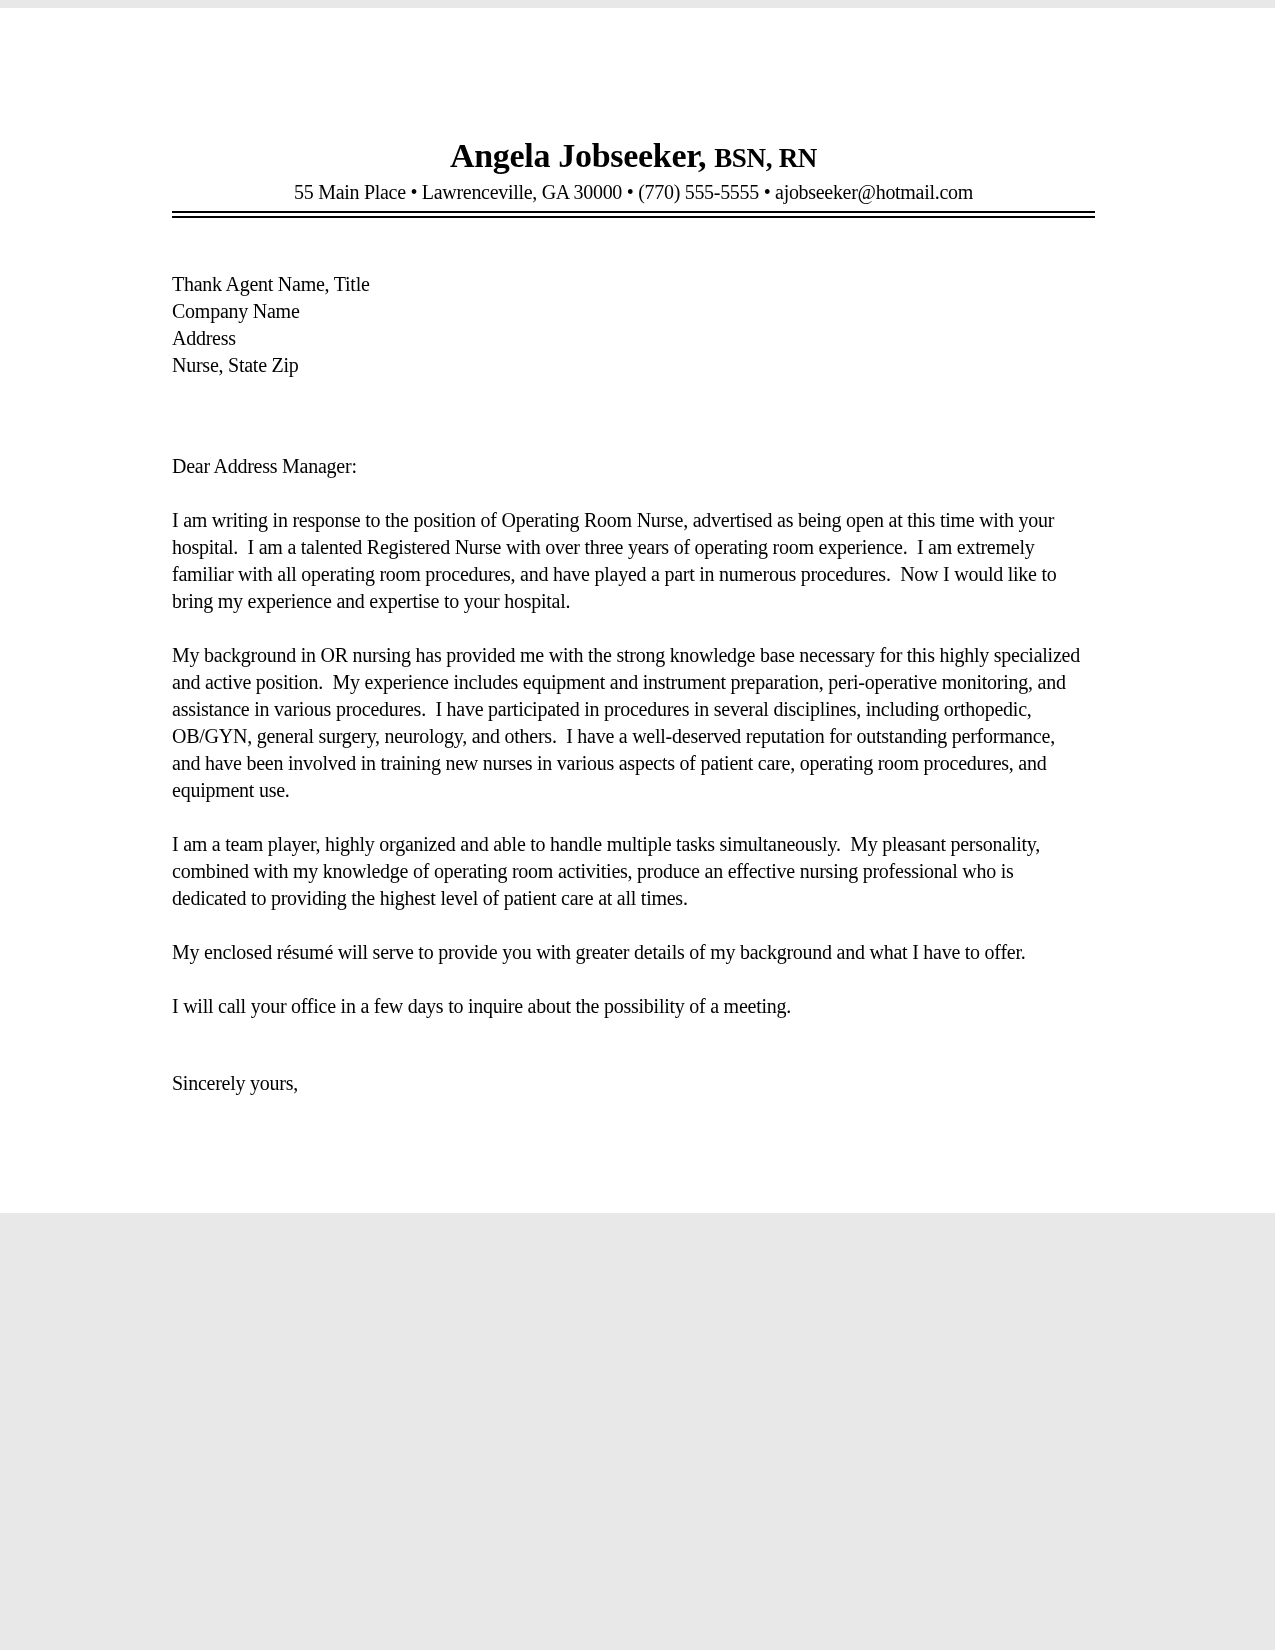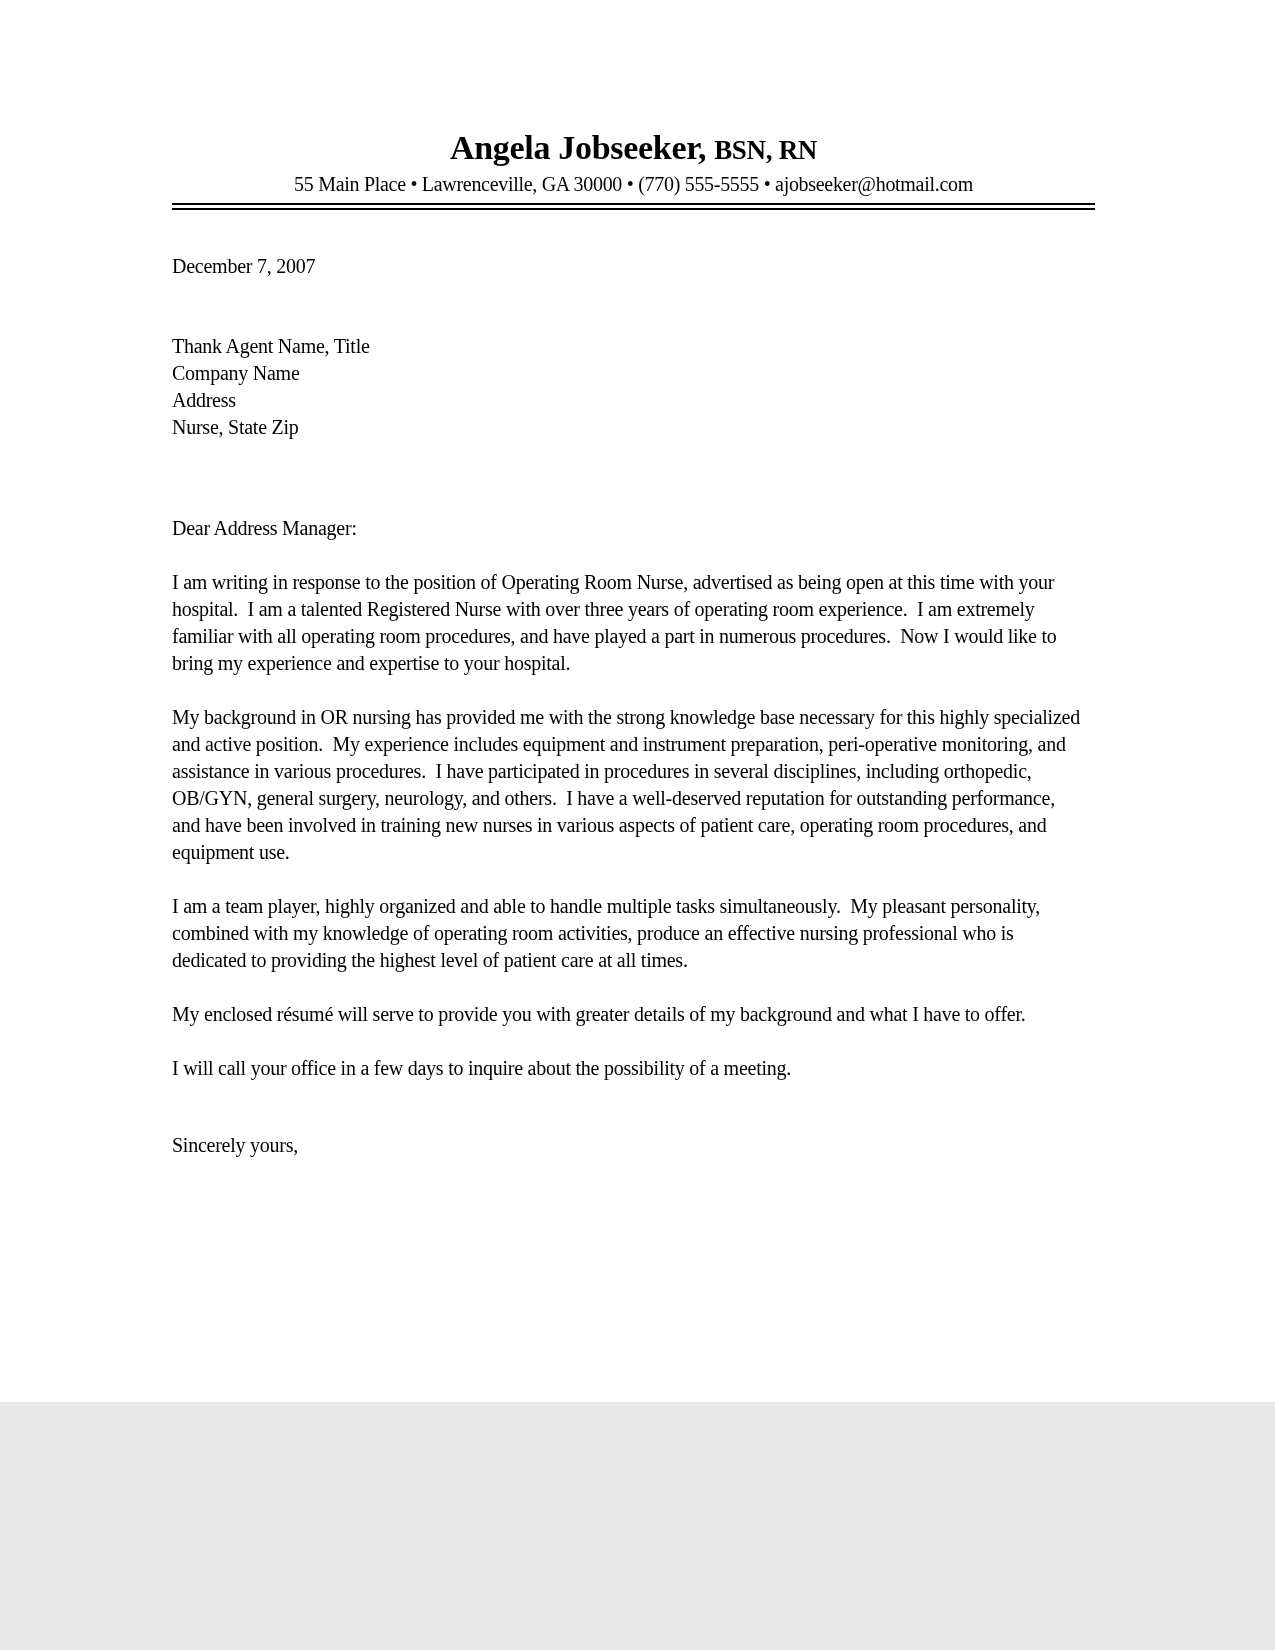--- a/index.html
+++ b/index.html
@@ -3,22 +3,22 @@
 <meta charset="utf-8">
 <style>
   html, body {
     margin: 0;
     padding: 0;
     background: #e8e8e8;
   }
   .page {
     position: relative;
     width: 1275px;
-    height: 1402px;
-    margin: 0 auto;
+    height: 1205px;
+    margin: 8px auto;
     background: #ffffff;
     color: #000000;
     font-family: "Liberation Serif", "DejaVu Serif", serif;
     box-sizing: border-box;
     overflow: hidden;
   }
   .content {
     margin: 0 auto;
     padding-top: 128px;
     padding-left: 172px;
@@ -87,21 +87,20 @@
     <div class="letterhead">
       <div>
         <span class="name">Angela Jobseeker,</span><span class="credentials">BSN, RN</span>
       </div>
       <div class="contact">55 Main Place • Lawrenceville, GA 30000 • (770) 555-5555 • ajobseeker@hotmail.com</div>
       <div class="double-rule"></div>
     </div>
 
     <div class="body-text">
 
-      <div class="date-line">December 7, 2007</div>
 
       <div class="recipient-block">
         <div class="recipient-line">Thank Agent Name, Title</div>
         <div class="recipient-line">Company Name</div>
         <div class="recipient-line">Address</div>
         <div class="recipient-line">Nurse, State Zip</div>
       </div>
 
       <div class="salutation">Dear Address Manager:</div>
 

